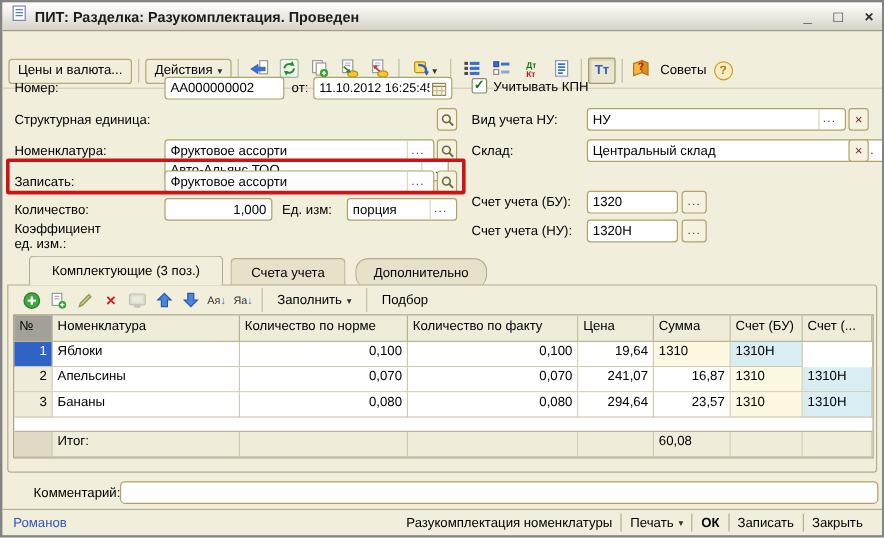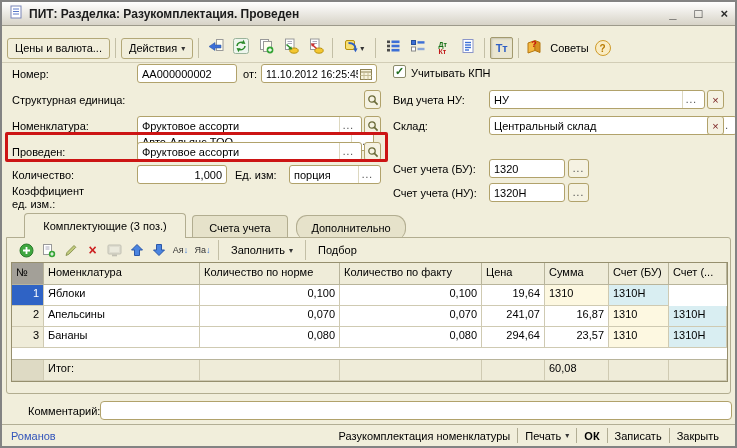--- a/index.html
+++ b/index.html
@@ -13,21 +13,21 @@
   .titlebar{
     position:absolute; left:0; top:0; right:0; height:24px;
     background:linear-gradient(#ffffff,#d7d3c7);
     border-bottom:1px solid #9d9a8b;
     display:flex; align-items:center; padding:0 7px; gap:6px;
   }
   .title-text{ font-size:12px; font-weight:bold; color:#1c1c1c; flex:1; white-space:nowrap; overflow:hidden;}
   .wctl{ font-size:13px; font-weight:bold; color:#2b2b2b; margin-left:12px; cursor:default; line-height:20px;}
   
   .toolbar{
-    position:absolute; left:0; top:32px; right:0; height:29px;
+    position:absolute; left:0; top:43px; right:0; height:29px;
     display:flex; align-items:center; padding:0 5px; gap:2px;
     border-bottom:1px solid #d2cdb6;
   }
   .tbtn{
     height:21px; display:inline-flex; align-items:center; gap:4px;
     border:1px solid #b3a878; border-radius:3px; background:transparent;
     font-size:11px; padding:0 7px; color:#000; cursor:pointer; white-space:nowrap;
   }
   .ibtn{
     width:23px; height:22px; display:inline-flex; align-items:center; justify-content:center;
@@ -308,21 +308,21 @@
       </svg>
     </span>
 
   <span class="lbl" style="left:391px; top:118px;">Склад:</span>
   <div class="fld" style="left:487px; top:114px; width:248px;">
     <span class="val">Центральный склад</span>
     <span class="dots">...</span>
   </div>
   <span class="sq-btn" style="left:705px; top:114px;">×</span>
 
-  <span class="lbl" style="left:10px; top:144px;">Проведен:</span>
+  <span class="lbl" style="left:10px; top:144px;">Записать:</span>
   <div class="fld" style="left:135px; top:140px; width:225px;">
     <span class="val">Фруктовое ассорти</span>
     <span class="dots">...</span>
   </div>
   <span class="sq-btn" style="left:362px; top:140px;">
       <svg width="12" height="12" viewBox="0 0 12 12">
         <circle cx="5" cy="5" r="3.2" fill="none" stroke="#6b6b3a" stroke-width="1.3"></circle>
         <line x1="7.4" y1="7.4" x2="10.6" y2="10.6" stroke="#6b6b3a" stroke-width="1.6"></line>
       </svg>
     </span>

